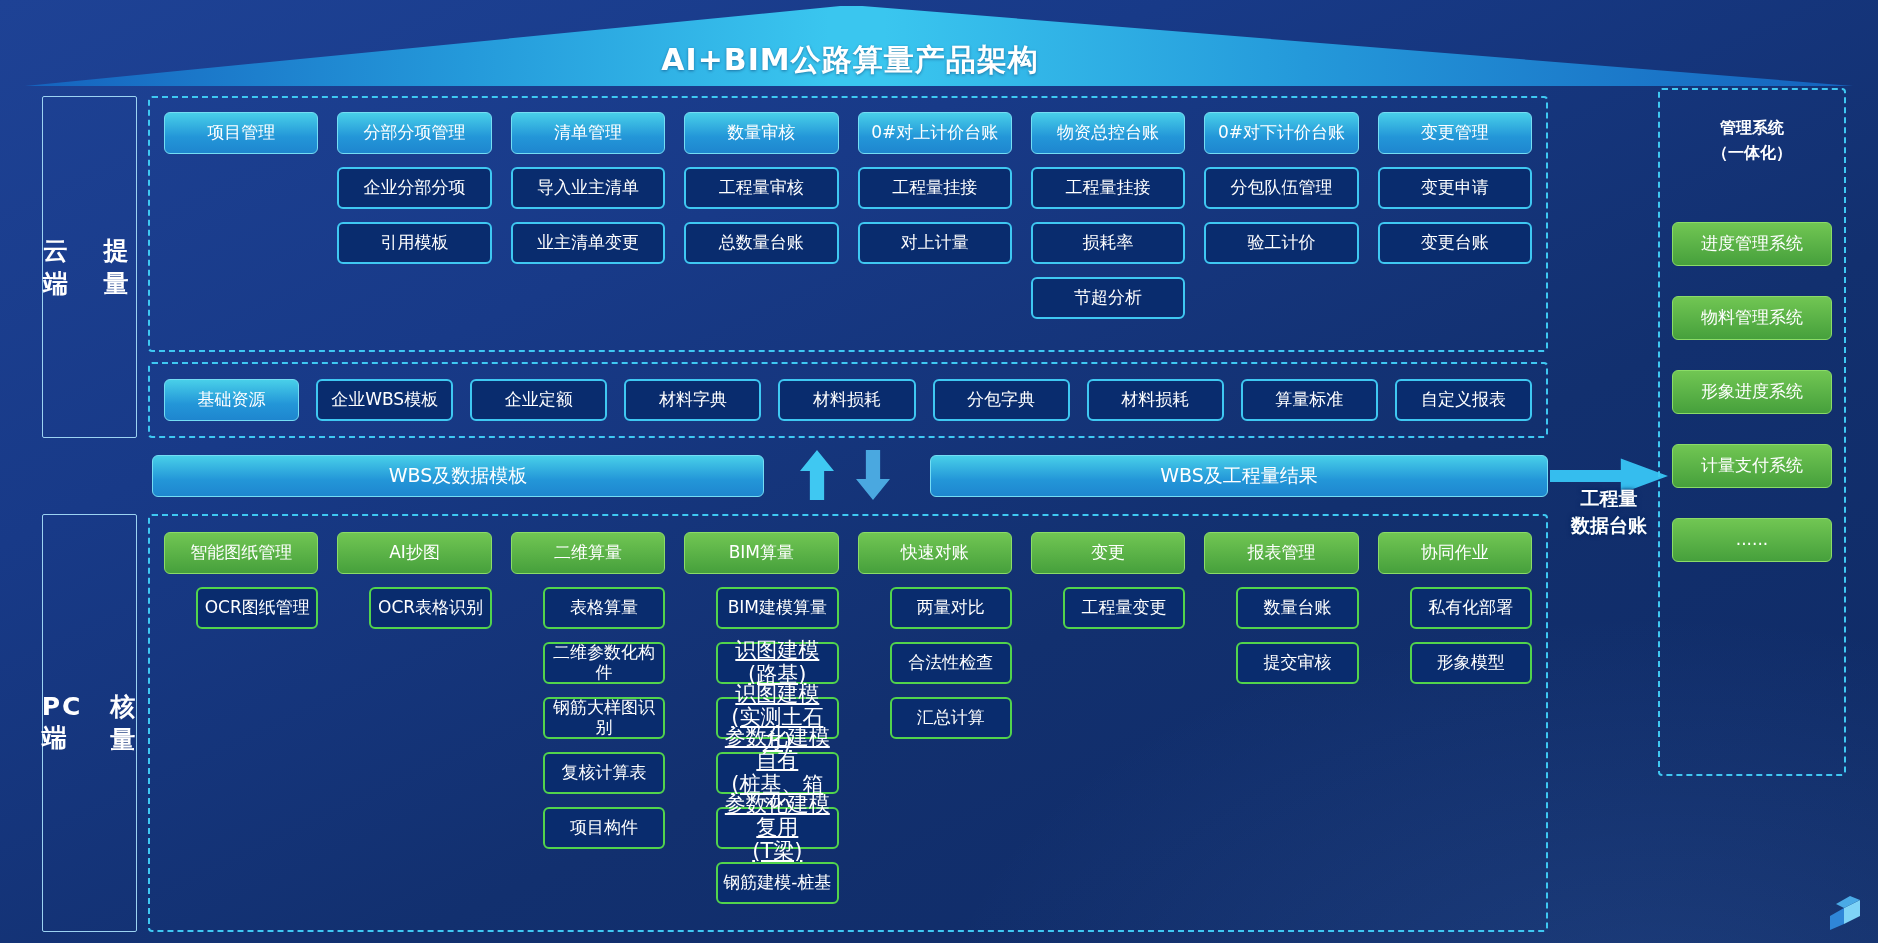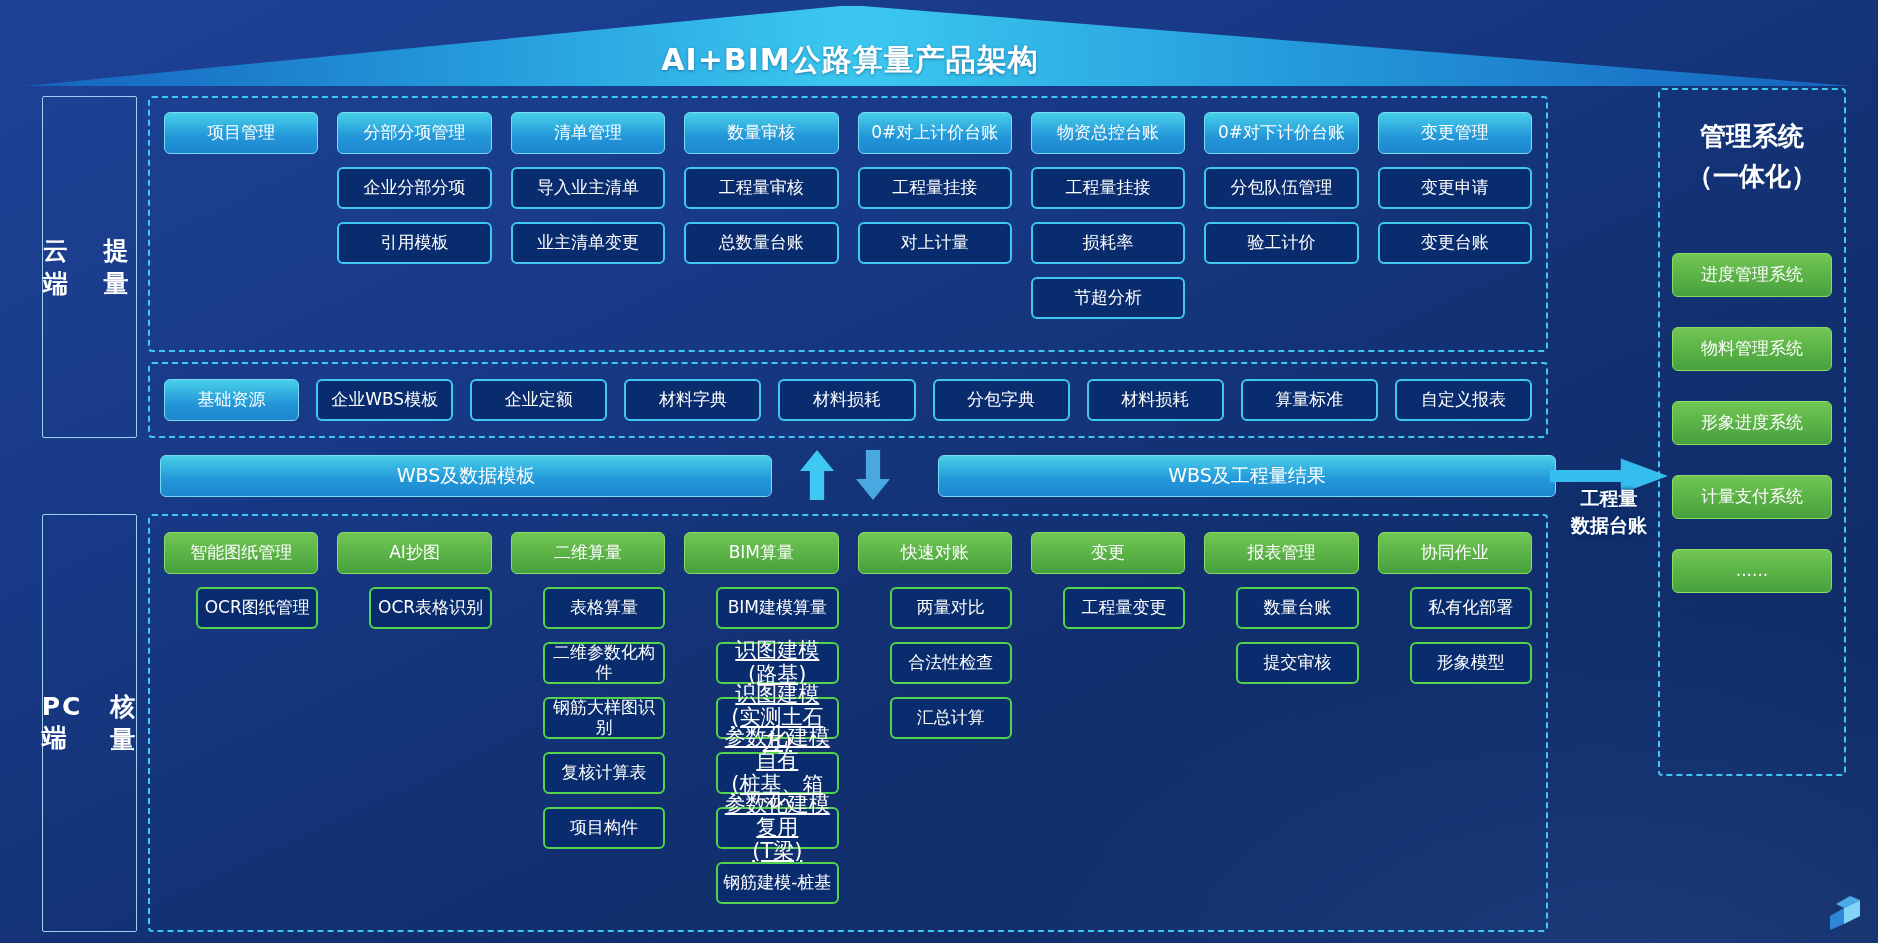--- a/index.html
+++ b/index.html
@@ -112,21 +112,20 @@
     position: absolute;
     top: 455px;
     height: 42px;
     border-radius: 6px;
     background: linear-gradient(180deg, #48cfe9 0%, #2396d8 60%, #1e86cf 100%);
     border: 1px solid #74ddf4;
     display: flex;
     align-items: center;
     justify-content: center;
     font-size: 19px;
-    margin-left: 8px;
   }
   .bar-left  { left: 152px; width: 612px; }
   .bar-right { left: 930px; width: 618px; }
 
   .arrow-up, .arrow-down {
     position: absolute;
     top: 450px;
     width: 34px;
     height: 50px;
   }
@@ -169,21 +168,21 @@
   .right-panel {
     position: absolute;
     left: 1658px; top: 88px;
     width: 188px; height: 688px;
     border: 2px dashed #3fc8f2;
     border-radius: 4px;
   }
   .right-title {
     margin-top: 26px;
     text-align: center;
-    font-size: 26px;
+    font-size: 16px;
     font-weight: bold;
     line-height: 1.55;
     white-space: pre-line;
   }
   .right-items {
     margin-top: 56px;
     display: flex;
     flex-direction: column;
     gap: 30px;
     align-items: center;

